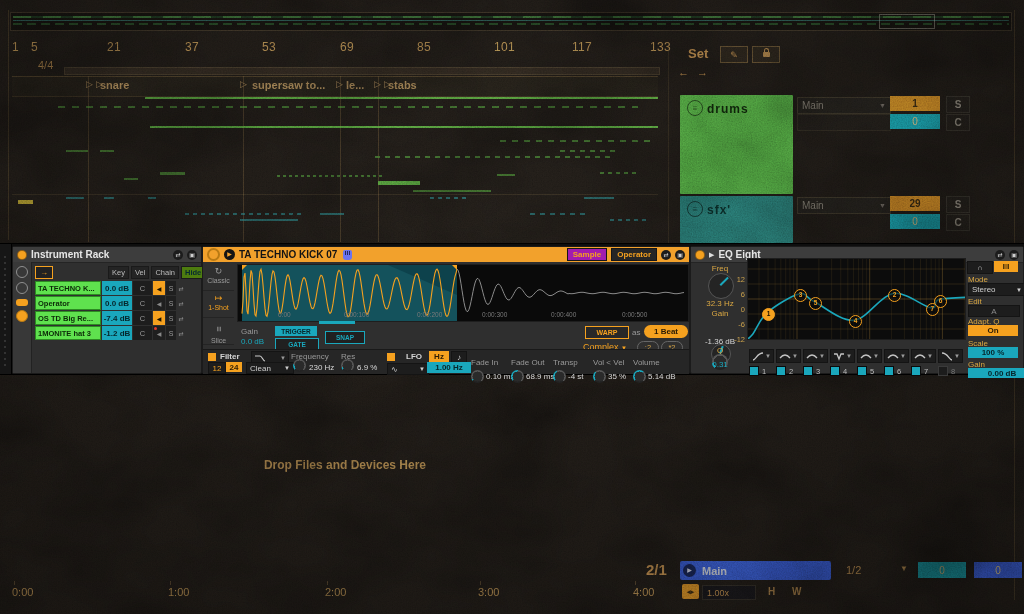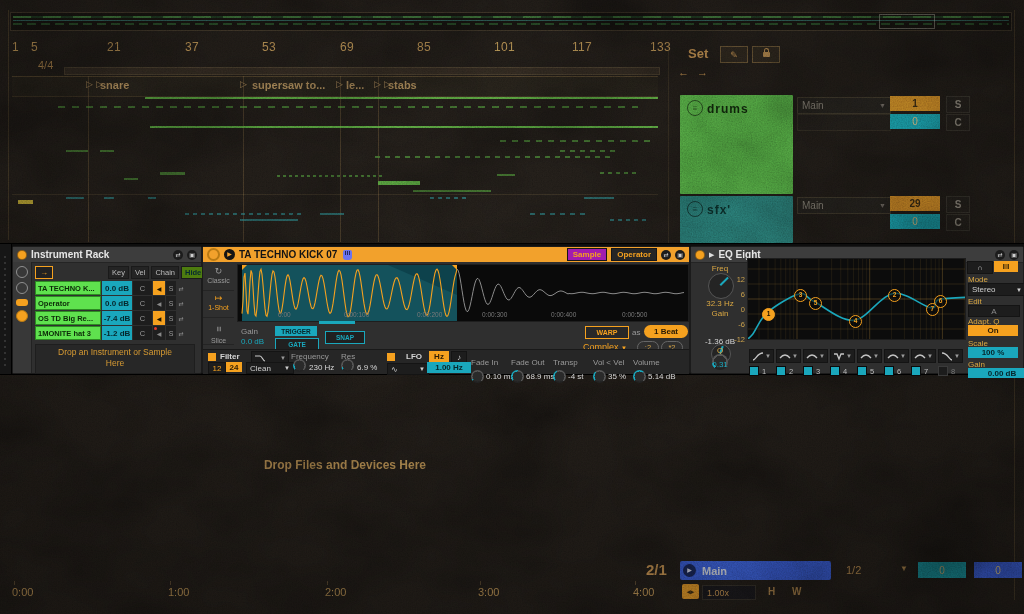--- a/index.html
+++ b/index.html
@@ -409,24 +409,20 @@
             <div class="chpan">C</div>
             <div class="spkbox">
               <span>◀</span>
             </div>
             <div class="chS">S</div>
             <div class="chswap">
               <span>⇄</span>
             </div>
           </div>
         </div>
-      <div class="a droparea" style="left:22px;top:97px;width:158px;height:26px;padding-top:2px">
-        <span>Drop an Instrument or Sample</span><br>
-        <span>Here</span>
-      </div>
     </div>
 
     <div class="a dev" style="left:202px;width:486px">
       <div class="titlebar tb-orange">
         <span style="width:9px;height:9px;border-radius:50%;border:2px solid #b97a14;background:#f2a12c;flex:none"></span>
         <span class="playcirc">▶</span>
         <span class="devtitle">TA  TECHNO  KICK  07</span>
         <span class="handic" style="margin-left:2px"></span>
         <span class="spacer"></span>
         <div class="tabbtn active">Sample</div>

